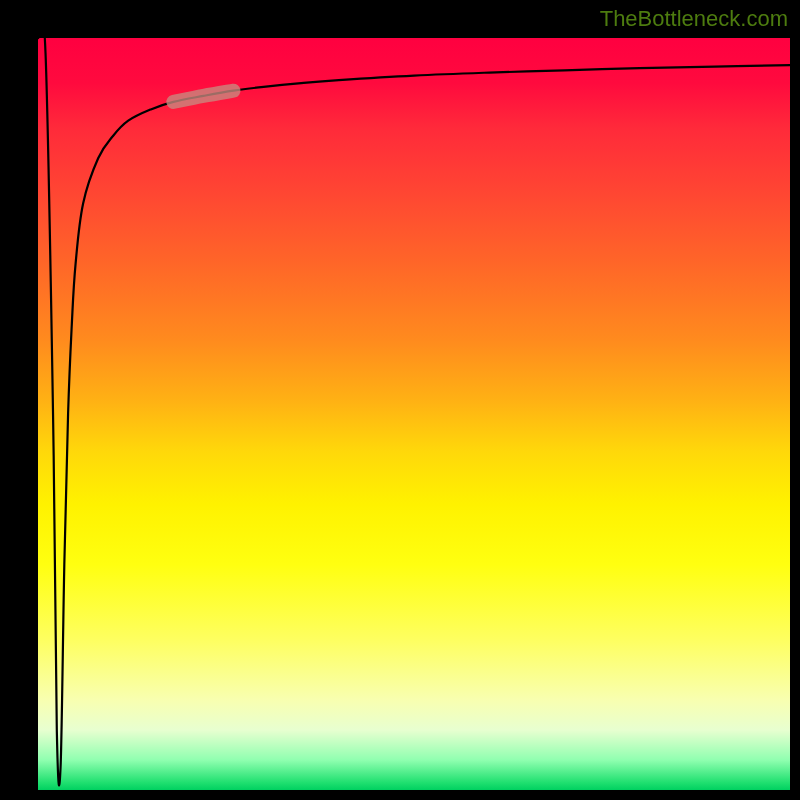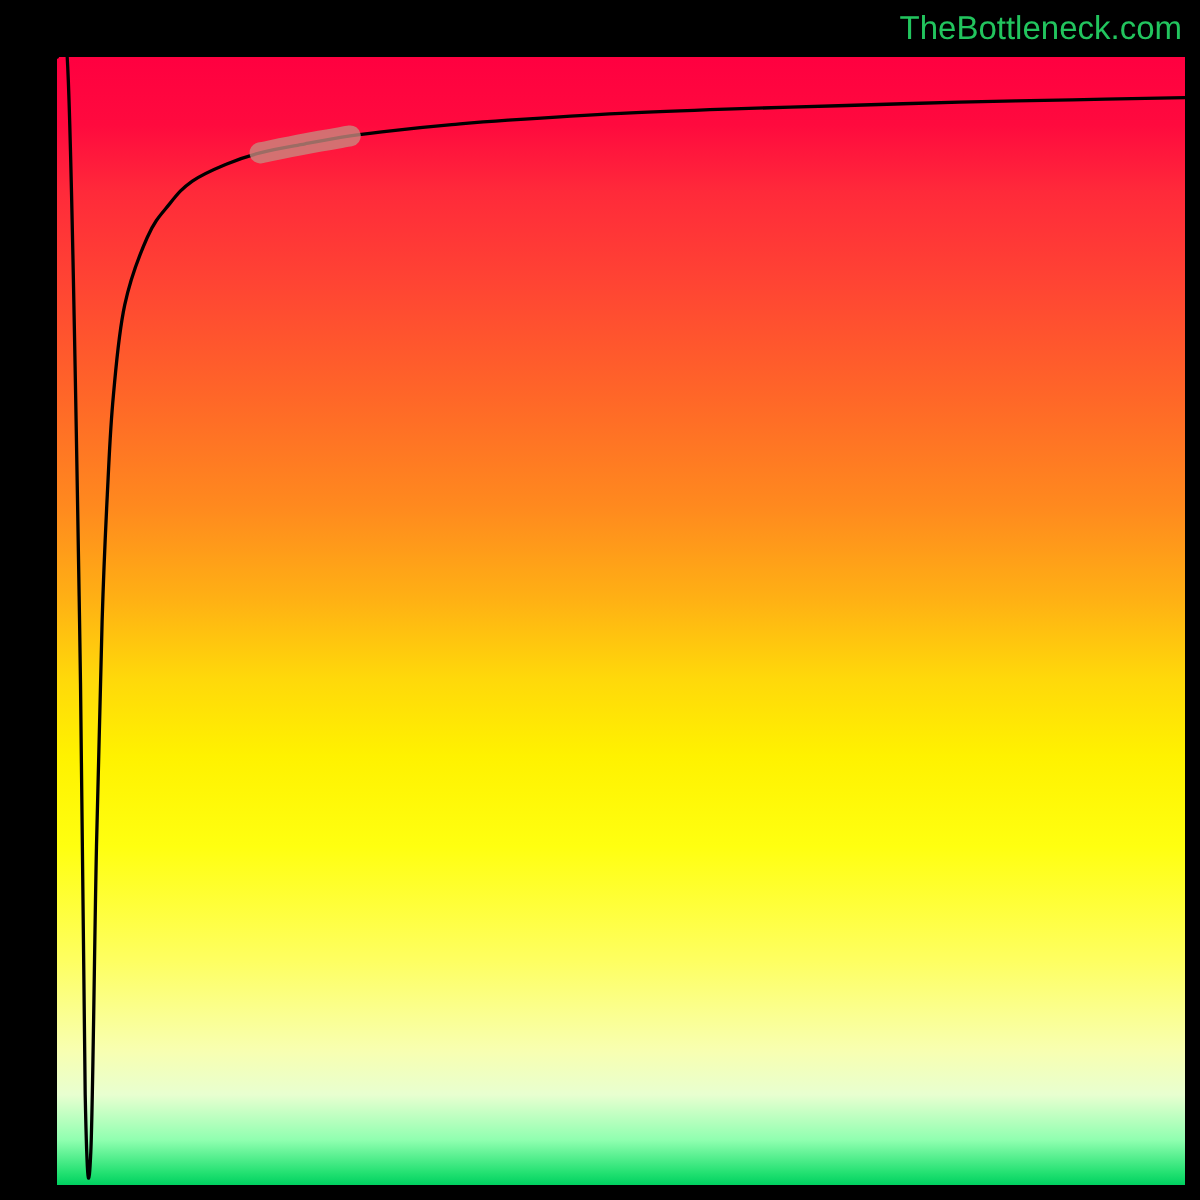--- a/index.html
+++ b/index.html
@@ -8,21 +8,21 @@
     height: 800px;
     background: #000;
     position: relative;
     font-family: Arial, Helvetica, sans-serif;
     overflow: hidden;
   }
   .attribution {
     position: absolute;
     top: 6px;
     right: 12px;
-    color: #22c55e;
+    color: #4d7c0f;
     font-size: 22px;
     font-weight: 400;
     z-index: 10;
   }
   .plot-area {
     position: absolute;
     left: 38px;
     top: 38px;
     width: 752px;
     height: 752px;

